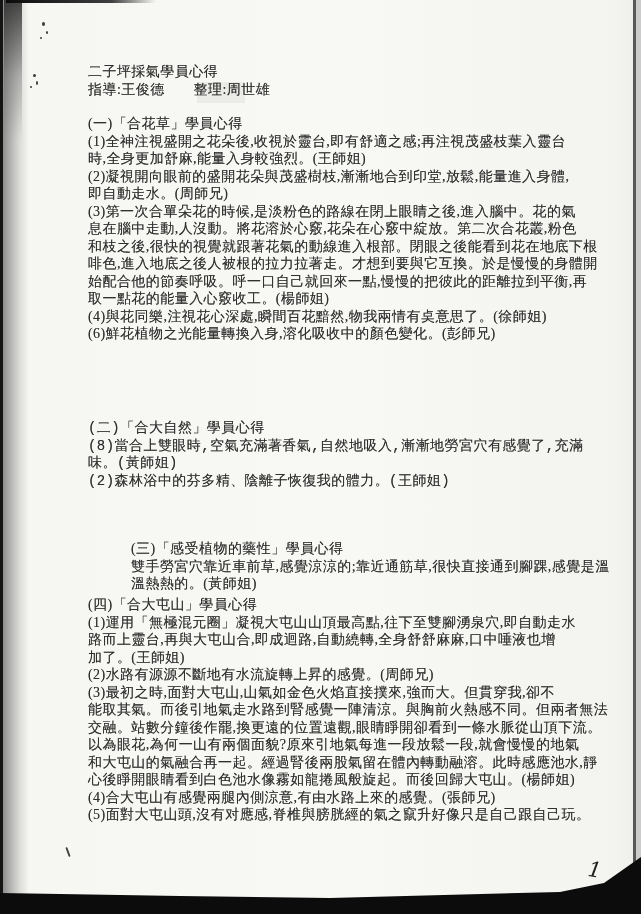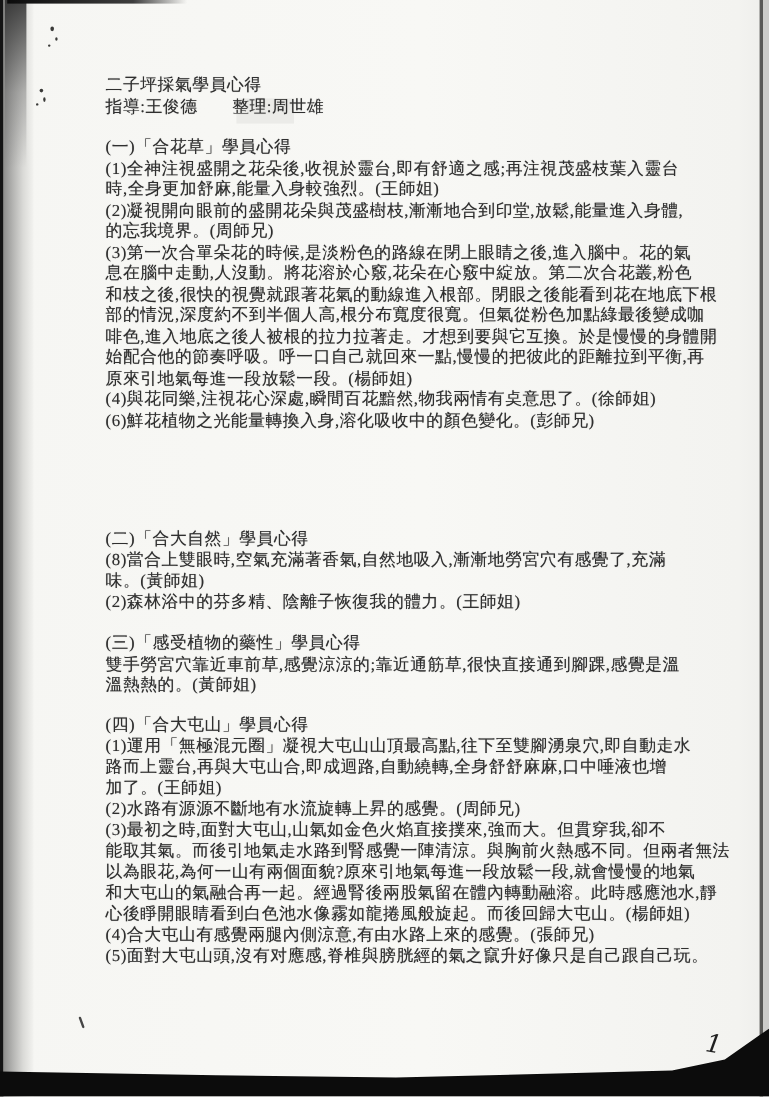--- a/index.html
+++ b/index.html
@@ -23,21 +23,21 @@
   .speck{position:absolute;background:#3a3a38;border-radius:50%;}
   .stamp-ghost{position:absolute;left:197px;top:82px;width:48px;height:21px;background:#ebebe8;}
   .pen-mark{position:absolute;left:67px;top:847px;width:2px;height:10px;background:#454545;
     border-radius:2px;transform:rotate(-20deg);}
   .page-number{position:absolute;left:588px;top:858px;font-size:21px;font-style:italic;
     color:#1f1f1f;transform:rotate(9deg);font-family:"DejaVu Serif",serif;}
   
   .textcol{position:absolute;left:88px;width:492px;font-size:14px;letter-spacing:.45px;
     line-height:17.5px;color:#2f2f2f;text-shadow:0 0 .6px rgba(45,45,45,.55);white-space:nowrap;}
   #header{top:61px;line-height:21.5px;}
-  #sec0{top:115px;} #sec1{top:441px;} #sec2{top:528px;} #sec3{top:596px;}
+  #sec0{top:115px;} #sec1{top:420px;font-family:Liberation Mono, monospace;} #sec2{top:540px;margin-left:43px;} #sec3{top:596px;}
   .line{height:17.5px;}
 </style>
 </head>
 <body>
 
 <div class="page">
 
   <div class="edge-left-black"></div>
   <div class="edge-left-grad"></div>
   <div class="edge-left-topwedge"></div>
@@ -60,28 +60,27 @@
   <div class="textcol" id="header">
     <div class="line">二子坪採氣學員心得</div>
     <div class="line">指導:王俊德　　整理:周世雄</div>
   </div>
 
   <div class="textcol" id="sec0">
       <div class="line">(一)「合花草」學員心得</div>
       <div class="line">(1)全神注視盛開之花朵後,收視於靈台,即有舒適之感;再注視茂盛枝葉入靈台</div>
       <div class="line">時,全身更加舒麻,能量入身較強烈。(王師姐)</div>
       <div class="line">(2)凝視開向眼前的盛開花朵與茂盛樹枝,漸漸地合到印堂,放鬆,能量進入身體,</div>
-      <div class="line">的忘我境界。(周師兄)</div>
+      <div class="line">即自動走水。(周師兄)</div>
       <div class="line">(3)第一次合單朵花的時候,是淡粉色的路線在閉上眼睛之後,進入腦中。花的氣</div>
       <div class="line">息在腦中走動,人沒動。將花溶於心竅,花朵在心竅中綻放。第二次合花叢,粉色</div>
       <div class="line">和枝之後,很快的視覺就跟著花氣的動線進入根部。閉眼之後能看到花在地底下根</div>
-      <div class="line">部的情況,深度約不到半個人高,根分布寬度很寬。但氣從粉色加點綠最後變成咖</div>
       <div class="line">啡色,進入地底之後人被根的拉力拉著走。才想到要與它互換。於是慢慢的身體開</div>
       <div class="line">始配合他的節奏呼吸。呼一口自己就回來一點,慢慢的把彼此的距離拉到平衡,再</div>
-      <div class="line">原來引地氣每進一段放鬆一段。(楊師姐)</div>
+      <div class="line">取一點花的能量入心竅收工。(楊師姐)</div>
       <div class="line">(4)與花同樂,注視花心深處,瞬間百花黯然,物我兩情有奌意思了。(徐師姐)</div>
       <div class="line">(6)鮮花植物之光能量轉換入身,溶化吸收中的顏色變化。(彭師兄)</div>
     </div>
   <div class="textcol" id="sec1">
       <div class="line">(二)「合大自然」學員心得</div>
       <div class="line">(8)當合上雙眼時,空氣充滿著香氣,自然地吸入,漸漸地勞宮穴有感覺了,充滿</div>
       <div class="line">味。(黃師姐)</div>
       <div class="line">(2)森林浴中的芬多精、陰離子恢復我的體力。(王師姐)</div>
     </div>
   <div class="textcol" id="sec2">
@@ -90,20 +89,21 @@
       <div class="line">溫熱熱的。(黃師姐)</div>
     </div>
   <div class="textcol" id="sec3">
       <div class="line">(四)「合大屯山」學員心得</div>
       <div class="line">(1)運用「無極混元圈」凝視大屯山山頂最高點,往下至雙腳湧泉穴,即自動走水</div>
       <div class="line">路而上靈台,再與大屯山合,即成迴路,自動繞轉,全身舒舒麻麻,口中唾液也增</div>
       <div class="line">加了。(王師姐)</div>
       <div class="line">(2)水路有源源不斷地有水流旋轉上昇的感覺。(周師兄)</div>
       <div class="line">(3)最初之時,面對大屯山,山氣如金色火焰直接撲來,強而大。但貫穿我,卻不</div>
       <div class="line">能取其氣。而後引地氣走水路到腎感覺一陣清涼。與胸前火熱感不同。但兩者無法</div>
+      <div class="line">交融。站數分鐘後作罷,換更遠的位置遠觀,眼睛睜開卻看到一條水脈從山頂下流。</div>
       <div class="line">以為眼花,為何一山有兩個面貌?原來引地氣每進一段放鬆一段,就會慢慢的地氣</div>
       <div class="line">和大屯山的氣融合再一起。經過腎後兩股氣留在體內轉動融溶。此時感應池水,靜</div>
       <div class="line">心後睜開眼睛看到白色池水像霧如龍捲風般旋起。而後回歸大屯山。(楊師姐)</div>
       <div class="line">(4)合大屯山有感覺兩腿內側涼意,有由水路上來的感覺。(張師兄)</div>
       <div class="line">(5)面對大屯山頭,沒有对應感,脊椎與膀胱經的氣之竄升好像只是自己跟自己玩。</div>
     </div>
 
 </div>
 
 </body></html>

